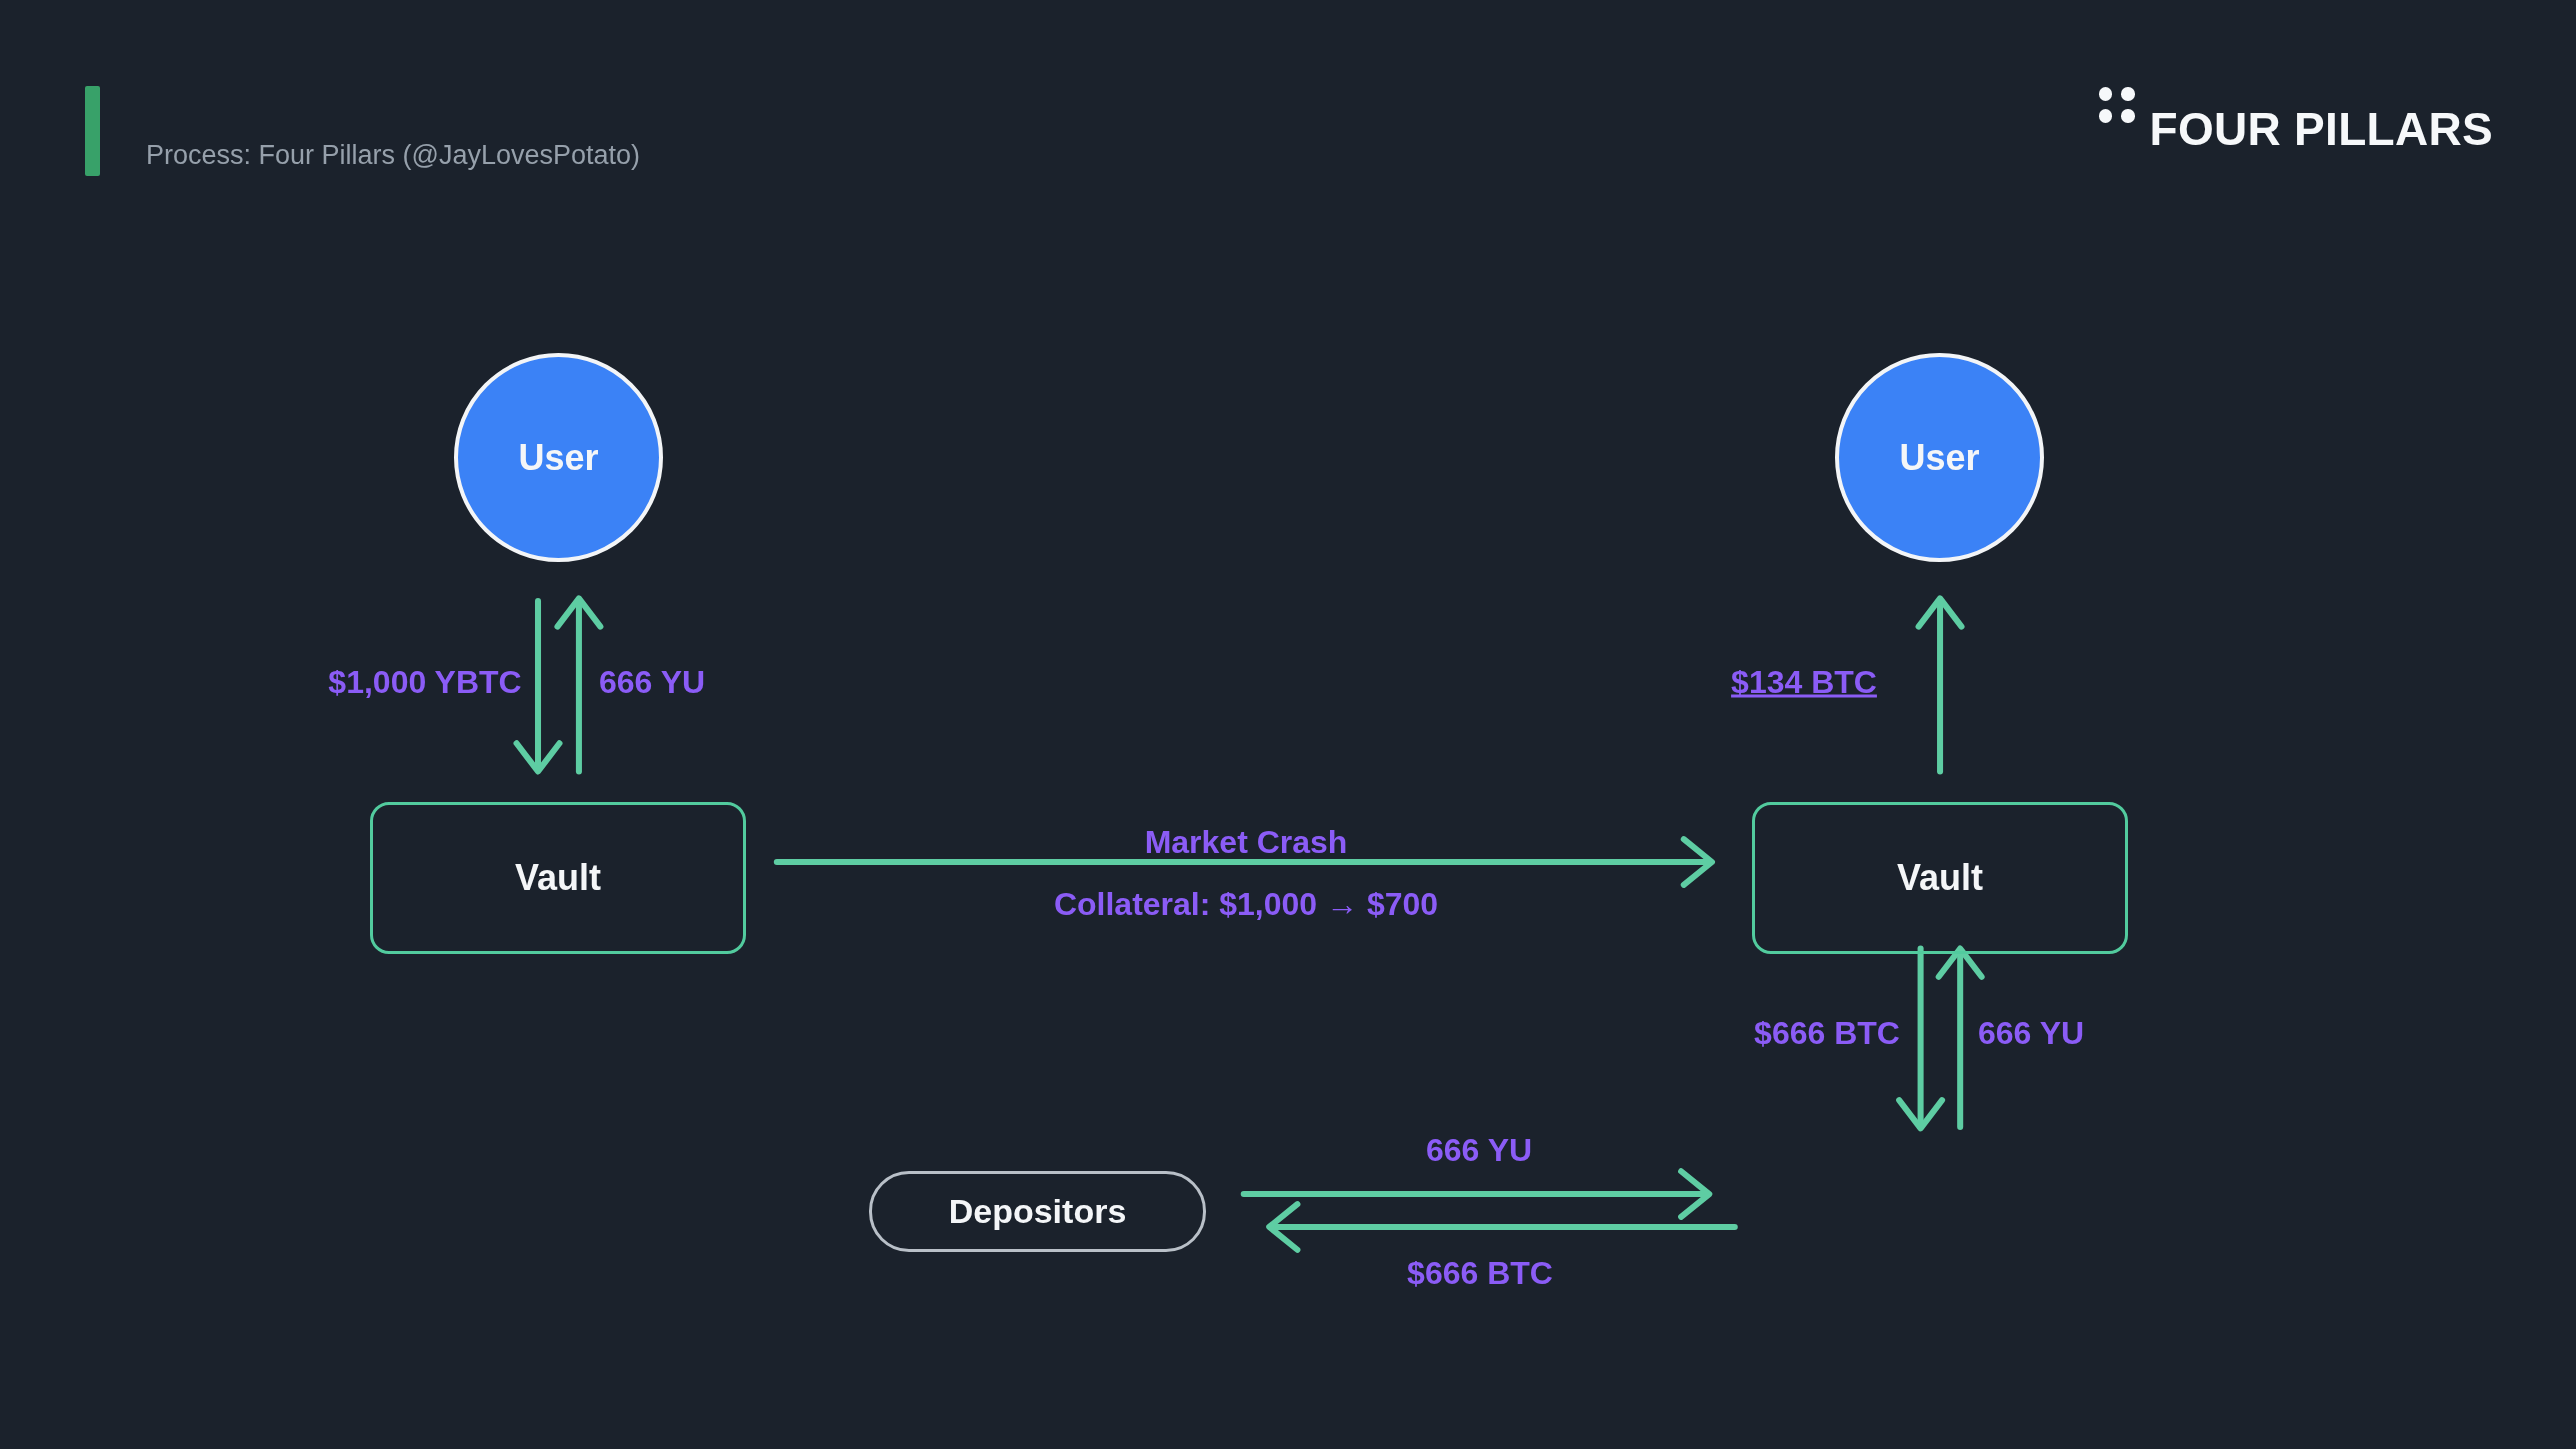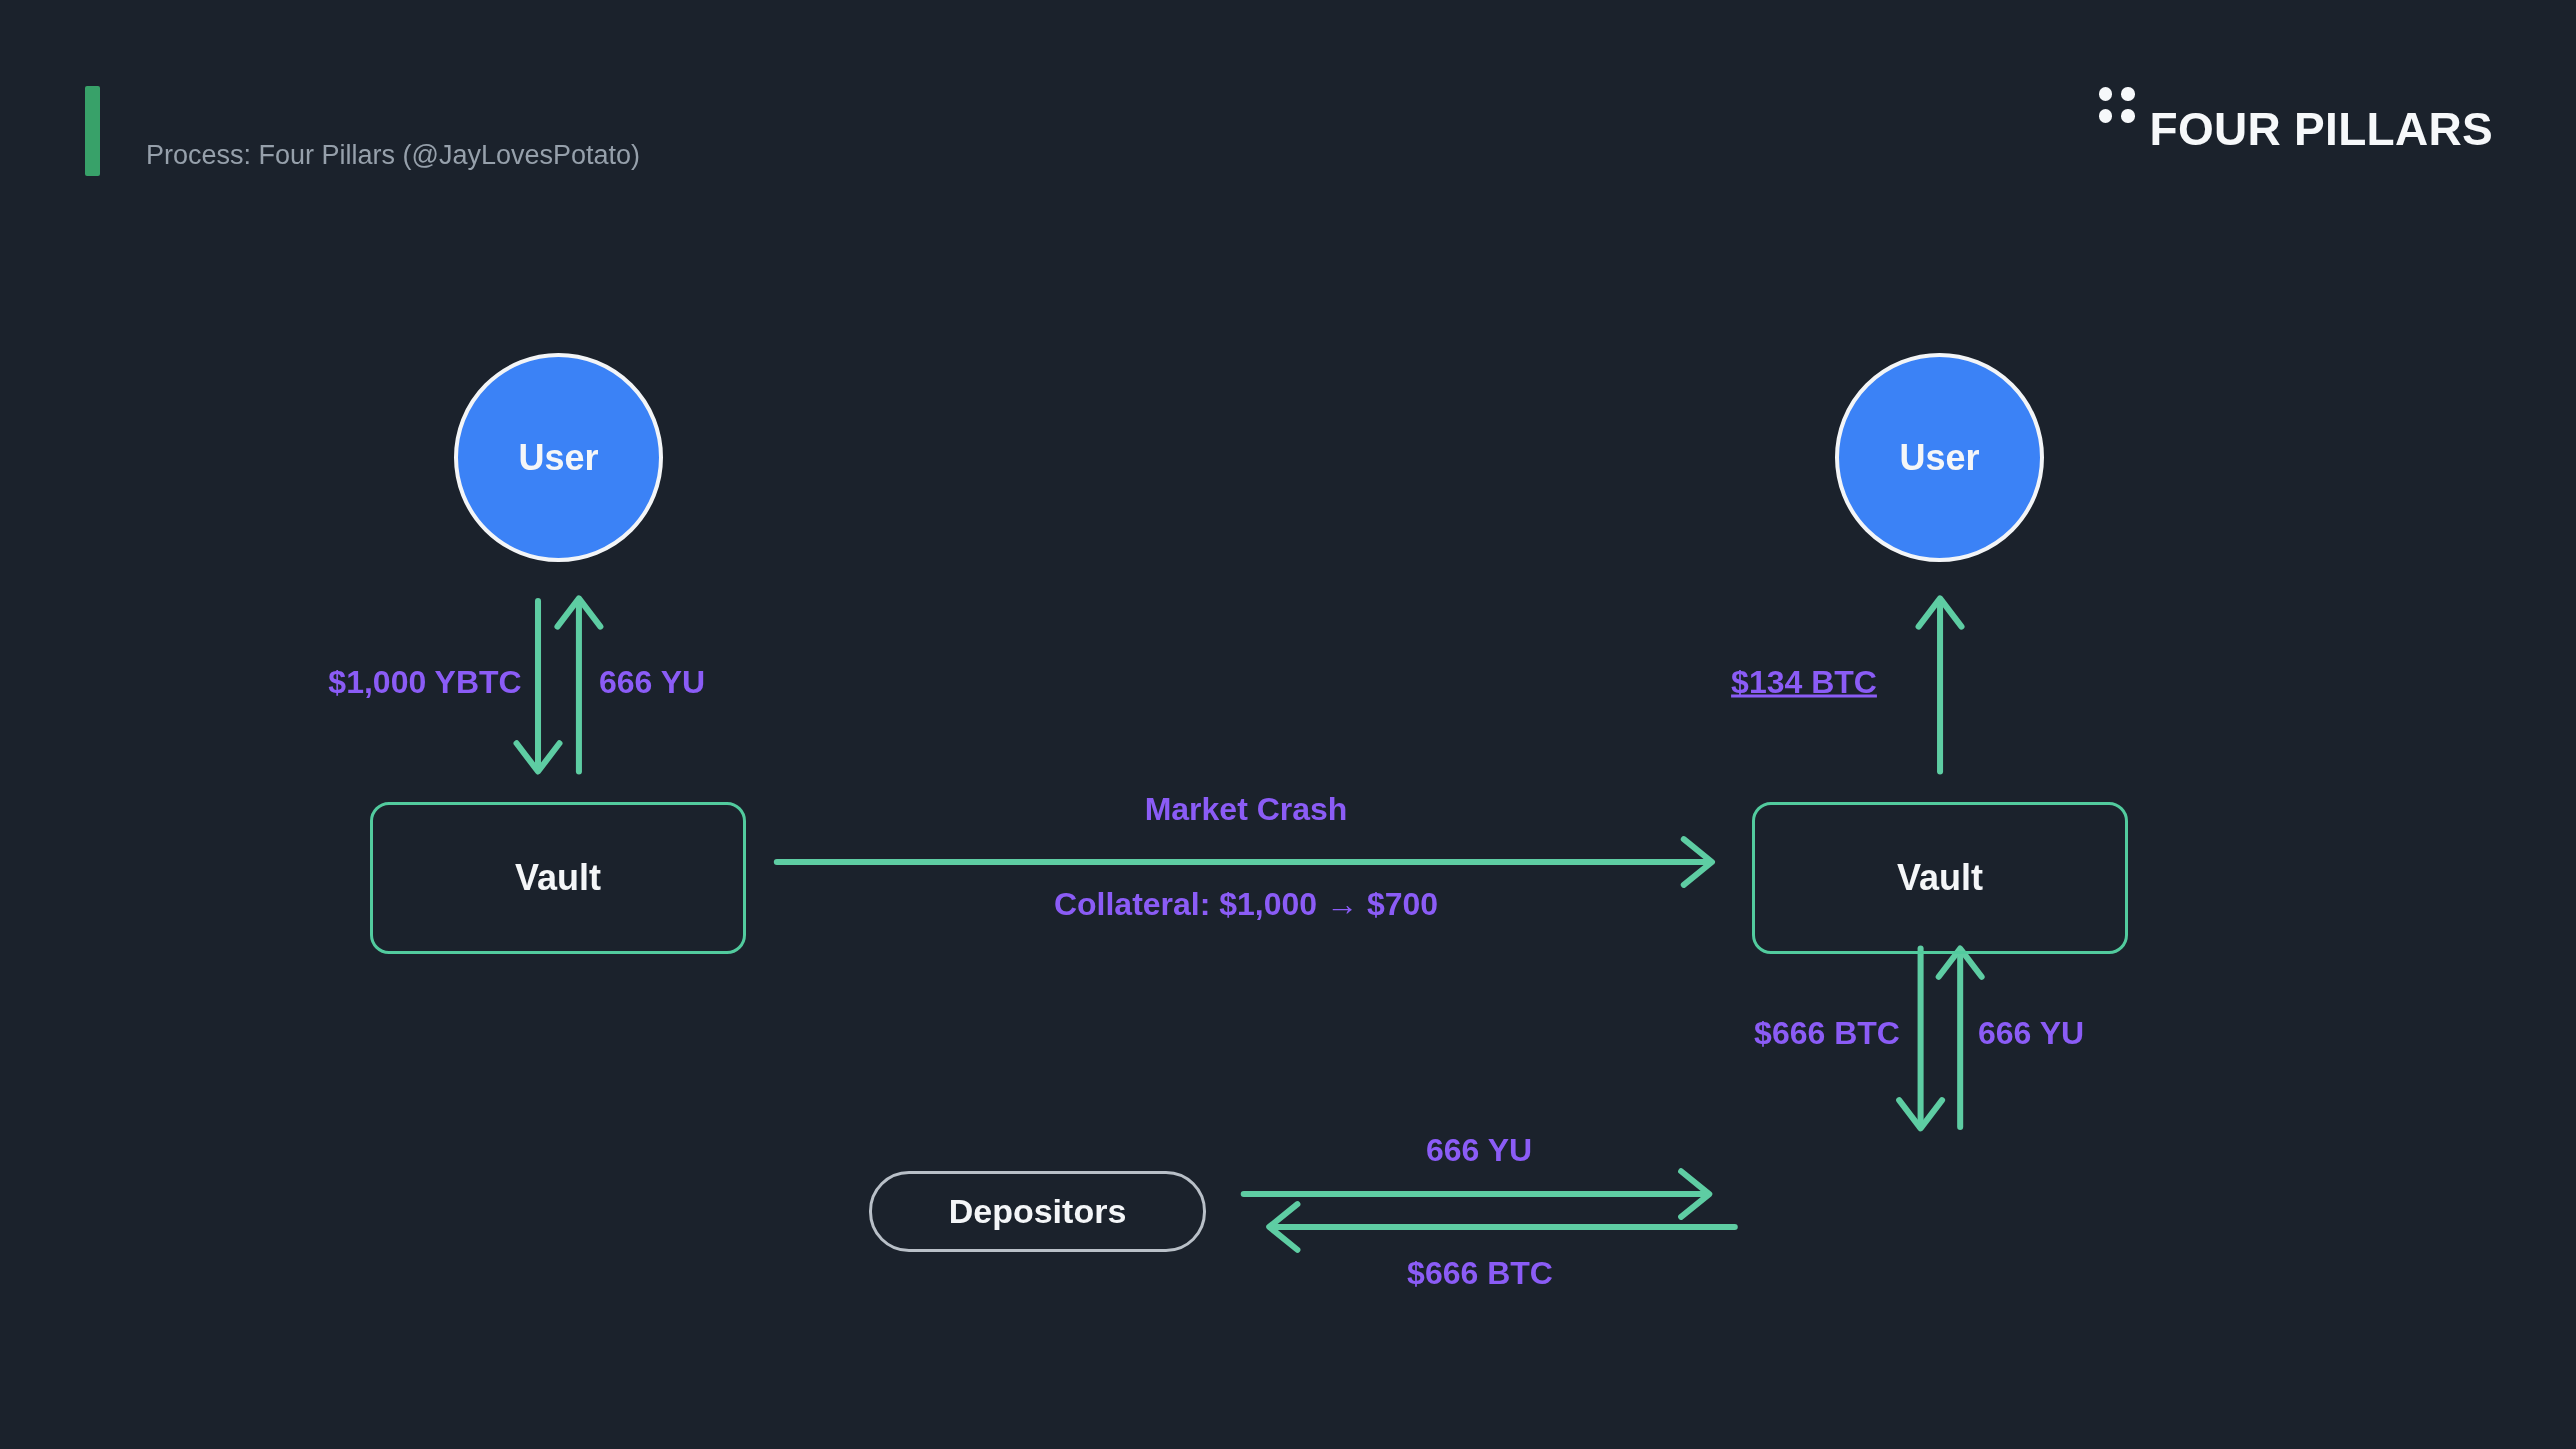--- a/index.html
+++ b/index.html
@@ -203,21 +203,21 @@
   </svg>
 
   <div class="node node-user left">User</div>
   <div class="node node-user right">User</div>
   <div class="node node-vault left">Vault</div>
   <div class="node node-vault right">Vault</div>
   <div class="node node-depositors">Depositors</div>
 
   <div class="edge-label" style="left:425px; top:682px;">$1,000 YBTC</div>
   <div class="edge-label" style="left:652px; top:682px;">666 YU</div>
-  <div class="edge-label mid" style="left:1246px; top:809px;">Market Crash</div>
+  <div class="edge-label mid" style="left:1246px; top:842px;">Market Crash</div>
   <div class="edge-label mid" style="left:1246px; top:904px;">Collateral: $1,000 → $700</div>
   <div class="edge-label" style="left:1804px; top:682px;text-decoration:underline;">$134 BTC</div>
   <div class="edge-label" style="left:1827px; top:1033px;">$666 BTC</div>
   <div class="edge-label" style="left:2031px; top:1033px;">666 YU</div>
   <div class="edge-label" style="left:1479px; top:1150px;">666 YU</div>
   <div class="edge-label" style="left:1480px; top:1273px;">$666 BTC</div>
 
 </div>
 
 

